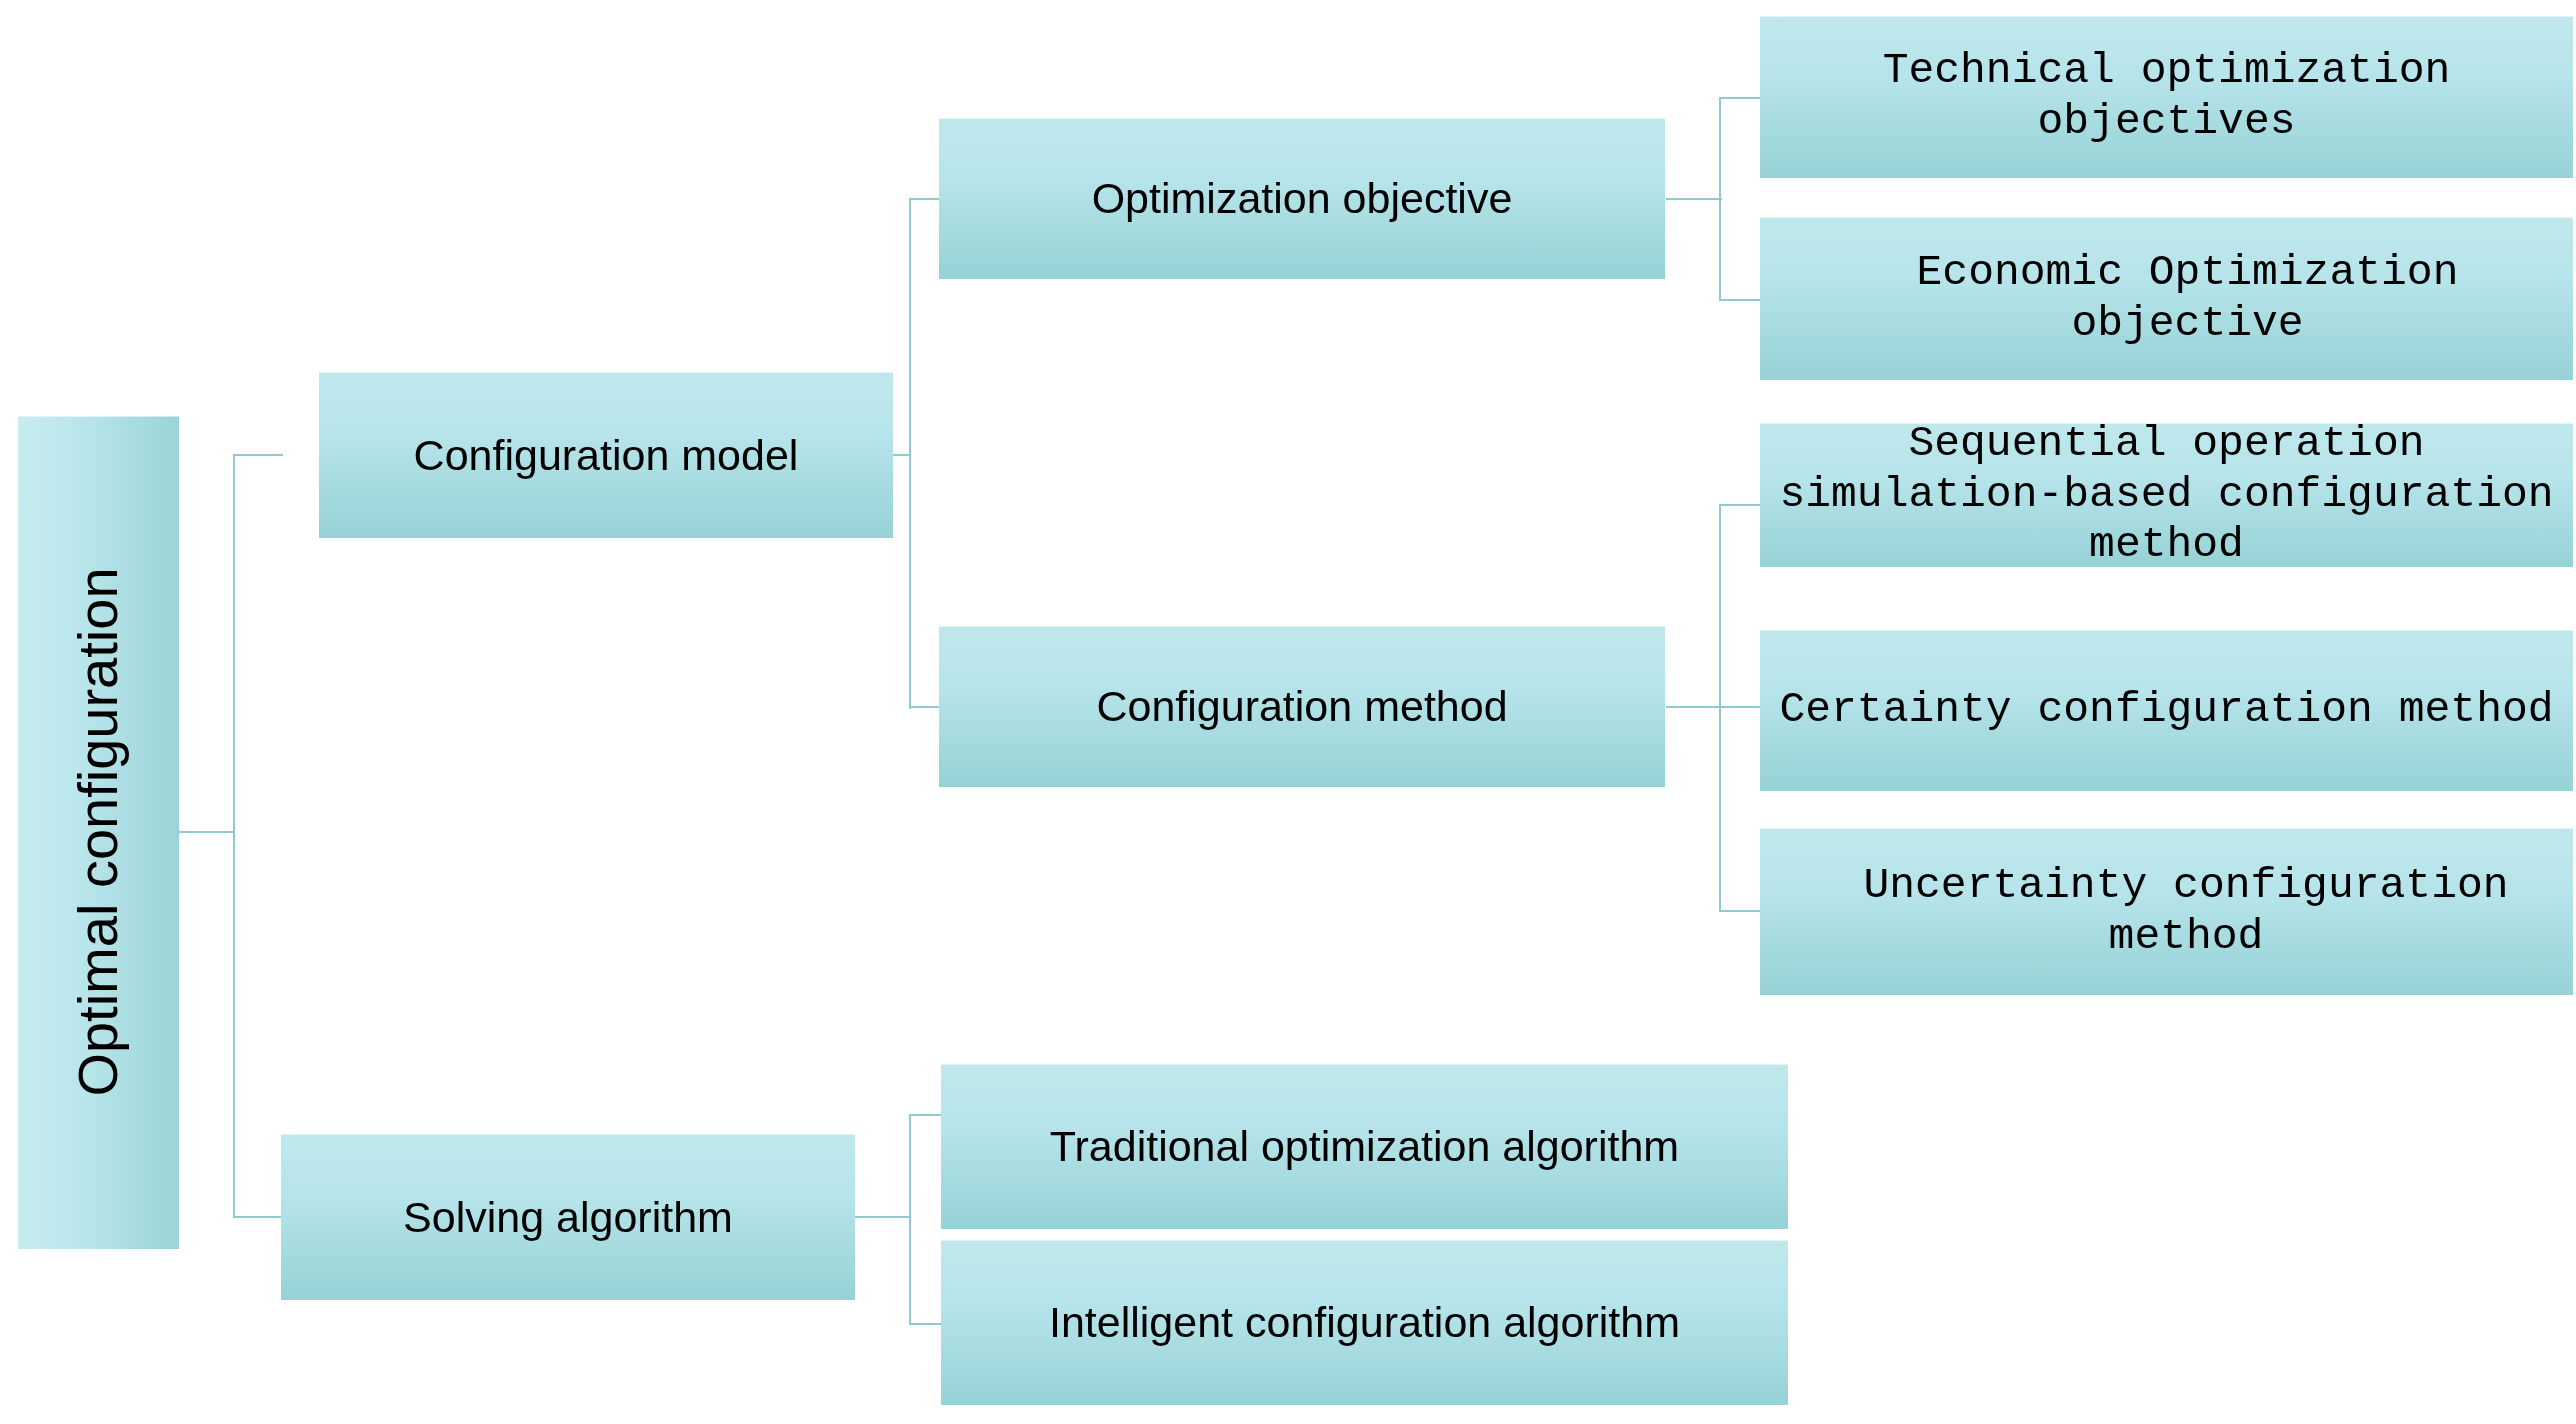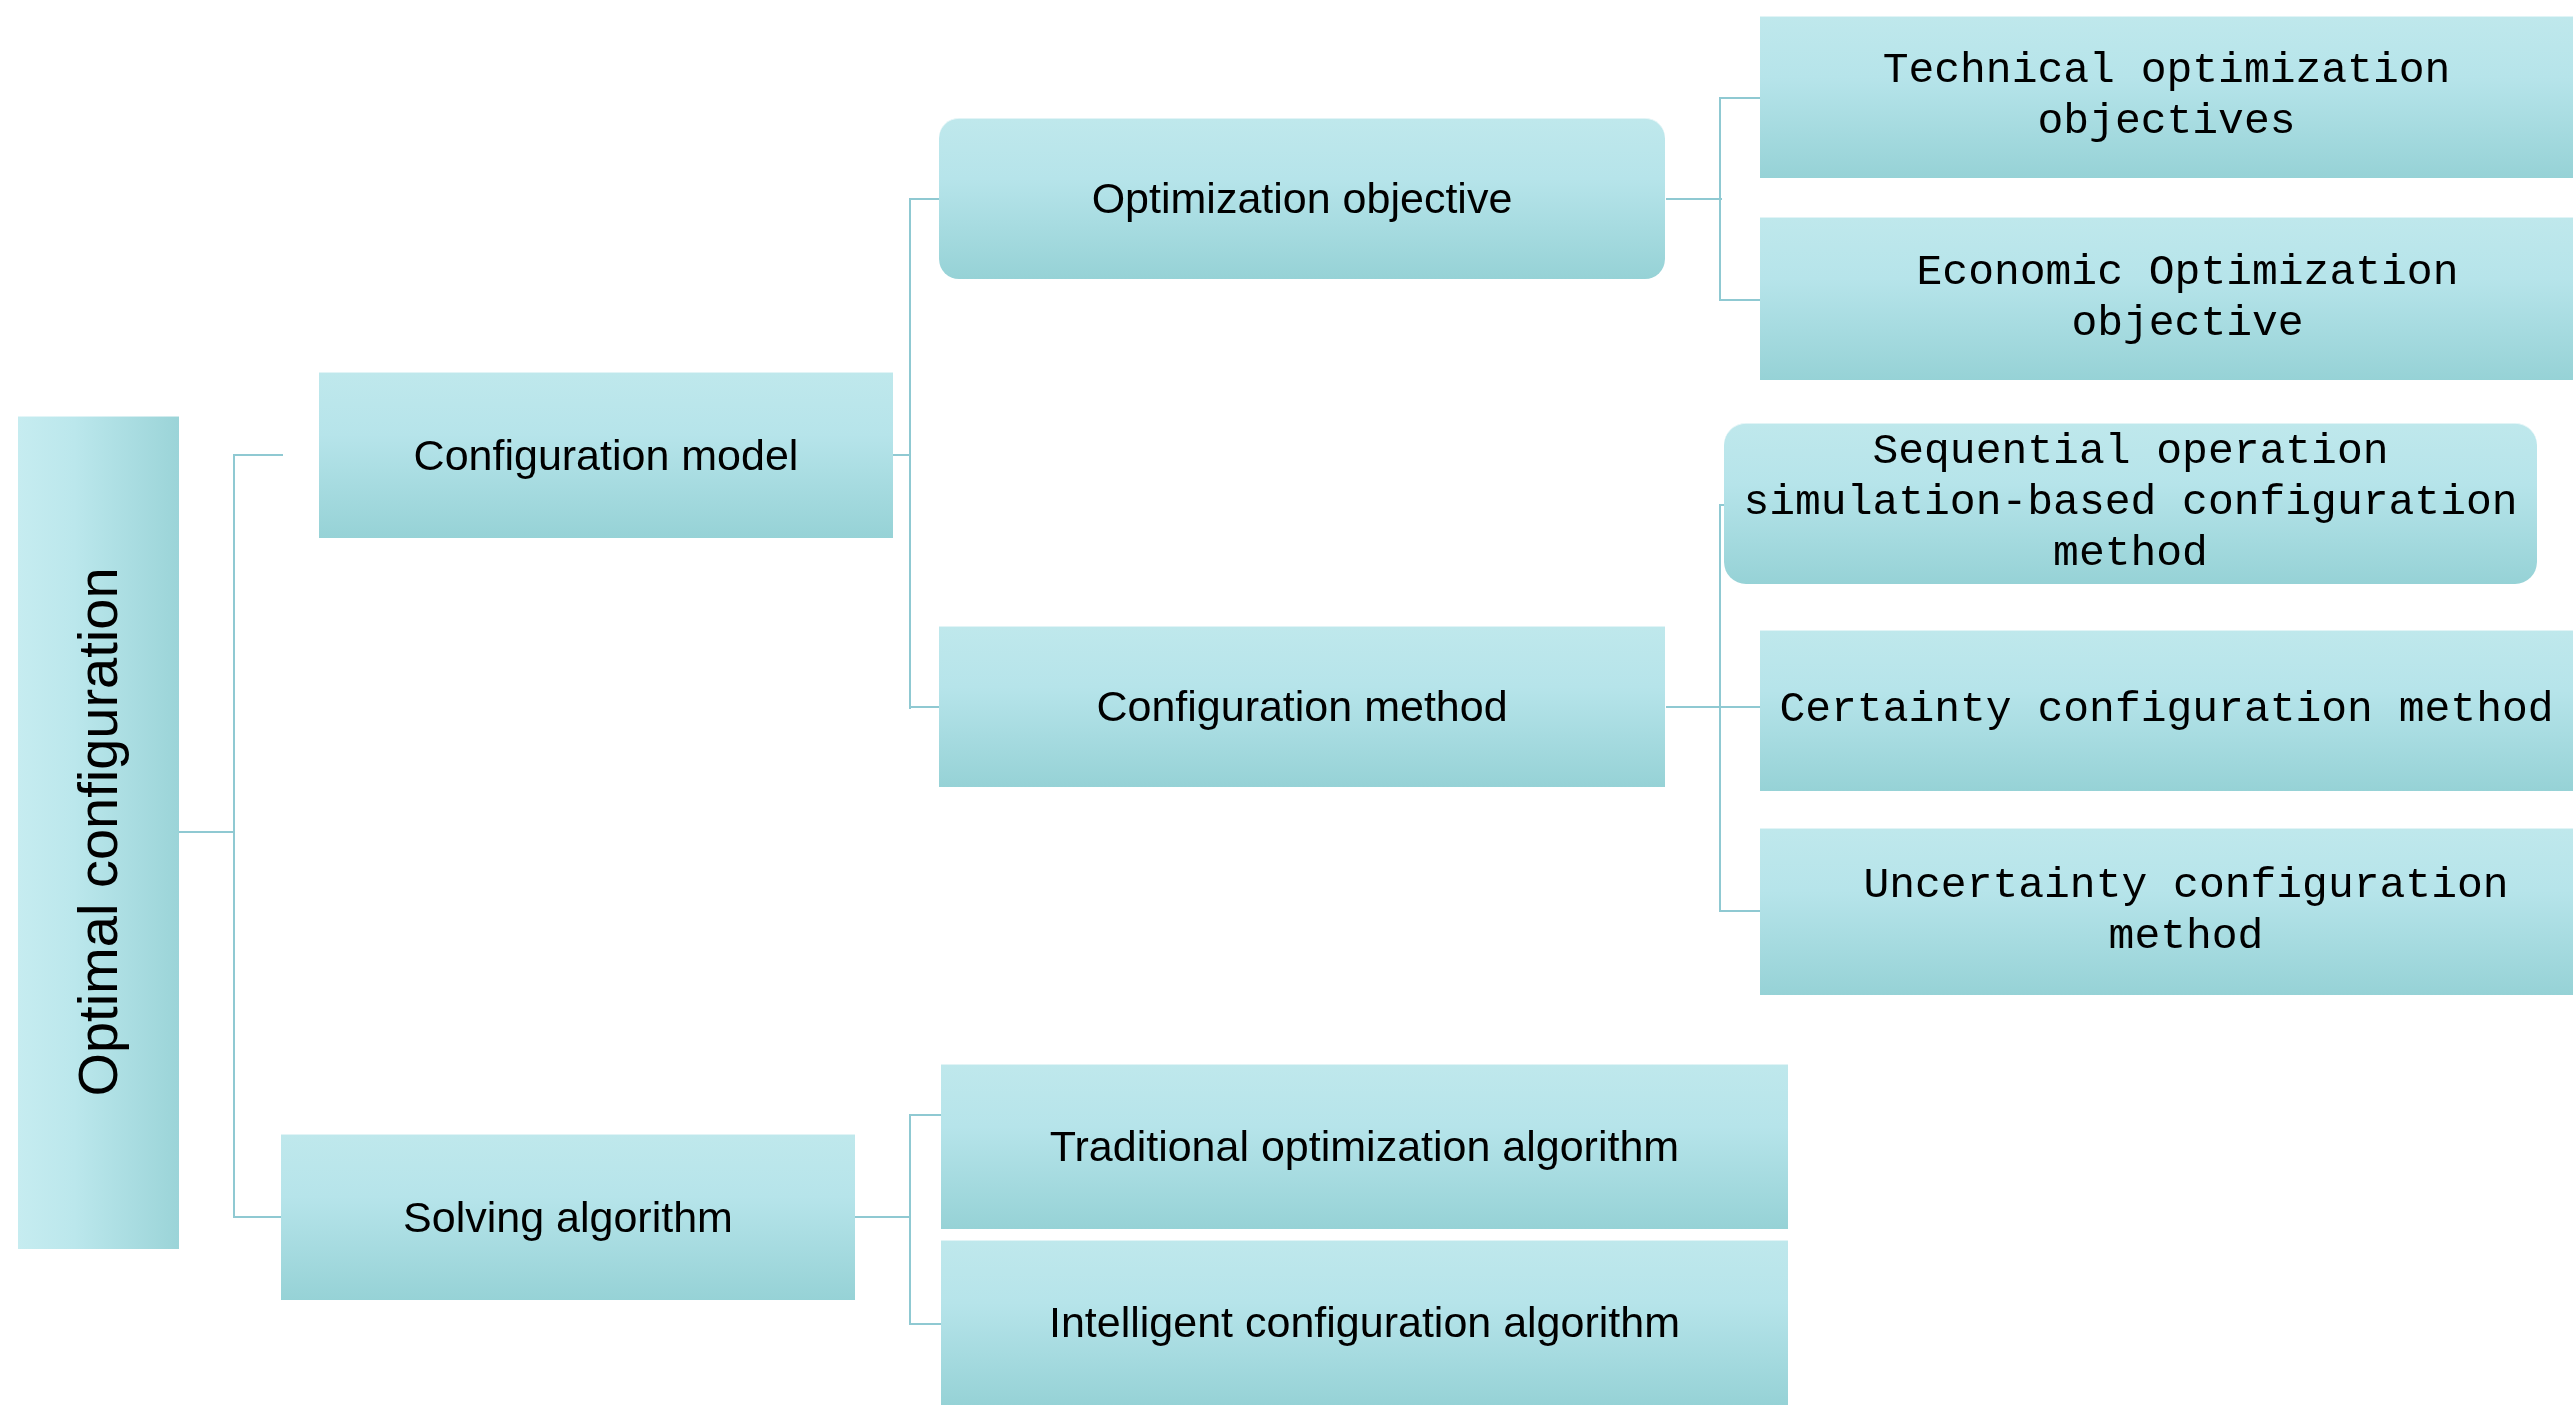--- a/index.html
+++ b/index.html
@@ -77,21 +77,21 @@
   </div>
 
   <div class="node lvl2" style="left:281px;top:372px;width:574px;height:166px;margin-left:38px;">
     <span class="txt">Configuration model</span>
   </div>
 
   <div class="node lvl2" style="left:281px;top:1134px;width:574px;height:166px;">
     <span class="txt">Solving algorithm</span>
   </div>
 
-  <div class="node lvl3" style="left:939px;top:118px;width:726px;height:161px;border-radius:20px;">
+  <div class="node lvl3" style="left:939px;top:118px;width:726px;height:161px;">
     <span class="txt">Optimization objective</span>
   </div>
 
   <div class="node lvl3" style="left:939px;top:626px;width:726px;height:161px;">
     <span class="txt">Configuration method</span>
   </div>
 
   <div class="node lvl3c" style="left:941px;top:1064px;width:847px;height:165px;">
     <span class="txt">Traditional optimization algorithm</span>
   </div>
@@ -101,21 +101,21 @@
   </div>
 
   <div class="node lvl3b" style="left:1760px;top:16px;width:813px;height:162px;">
     <span class="txt">Technical optimization objectives</span>
   </div>
 
   <div class="node lvl3b" style="left:1760px;top:217px;width:813px;height:163px;padding-left:42px;">
     <span class="txt">Economic Optimization objective</span>
   </div>
 
-  <div class="node lvl3b" style="left:1724px;top:423px;width:813px;height:161px;border-radius:22px;">
+  <div class="node lvl3b" style="left:1760px;top:423px;width:813px;height:144px;">
     <span class="txt">Sequential operation simulation-based configuration method</span>
   </div>
 
   <div class="node lvl3b" style="left:1760px;top:630px;width:813px;height:161px;">
     <span class="txt">Certainty configuration method</span>
   </div>
 
   <div class="node lvl3b" style="left:1760px;top:828px;width:813px;height:167px;padding-left:39px;">
     <span class="txt">Uncertainty configuration method</span>
   </div>

